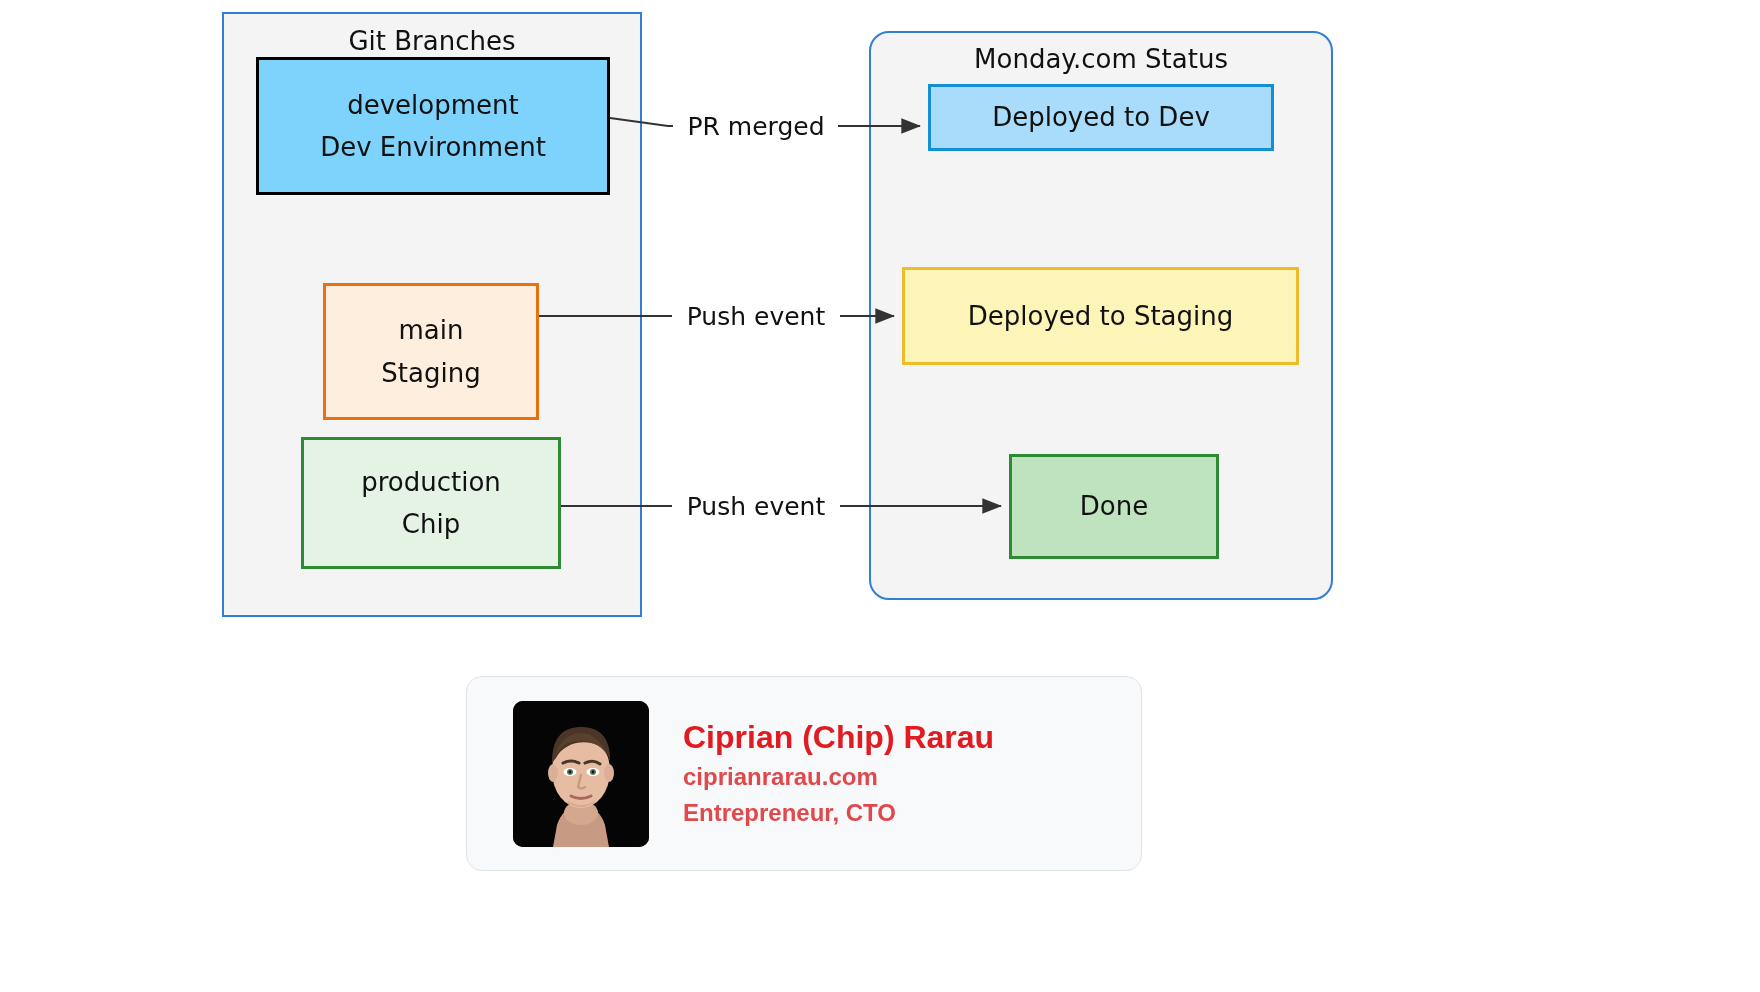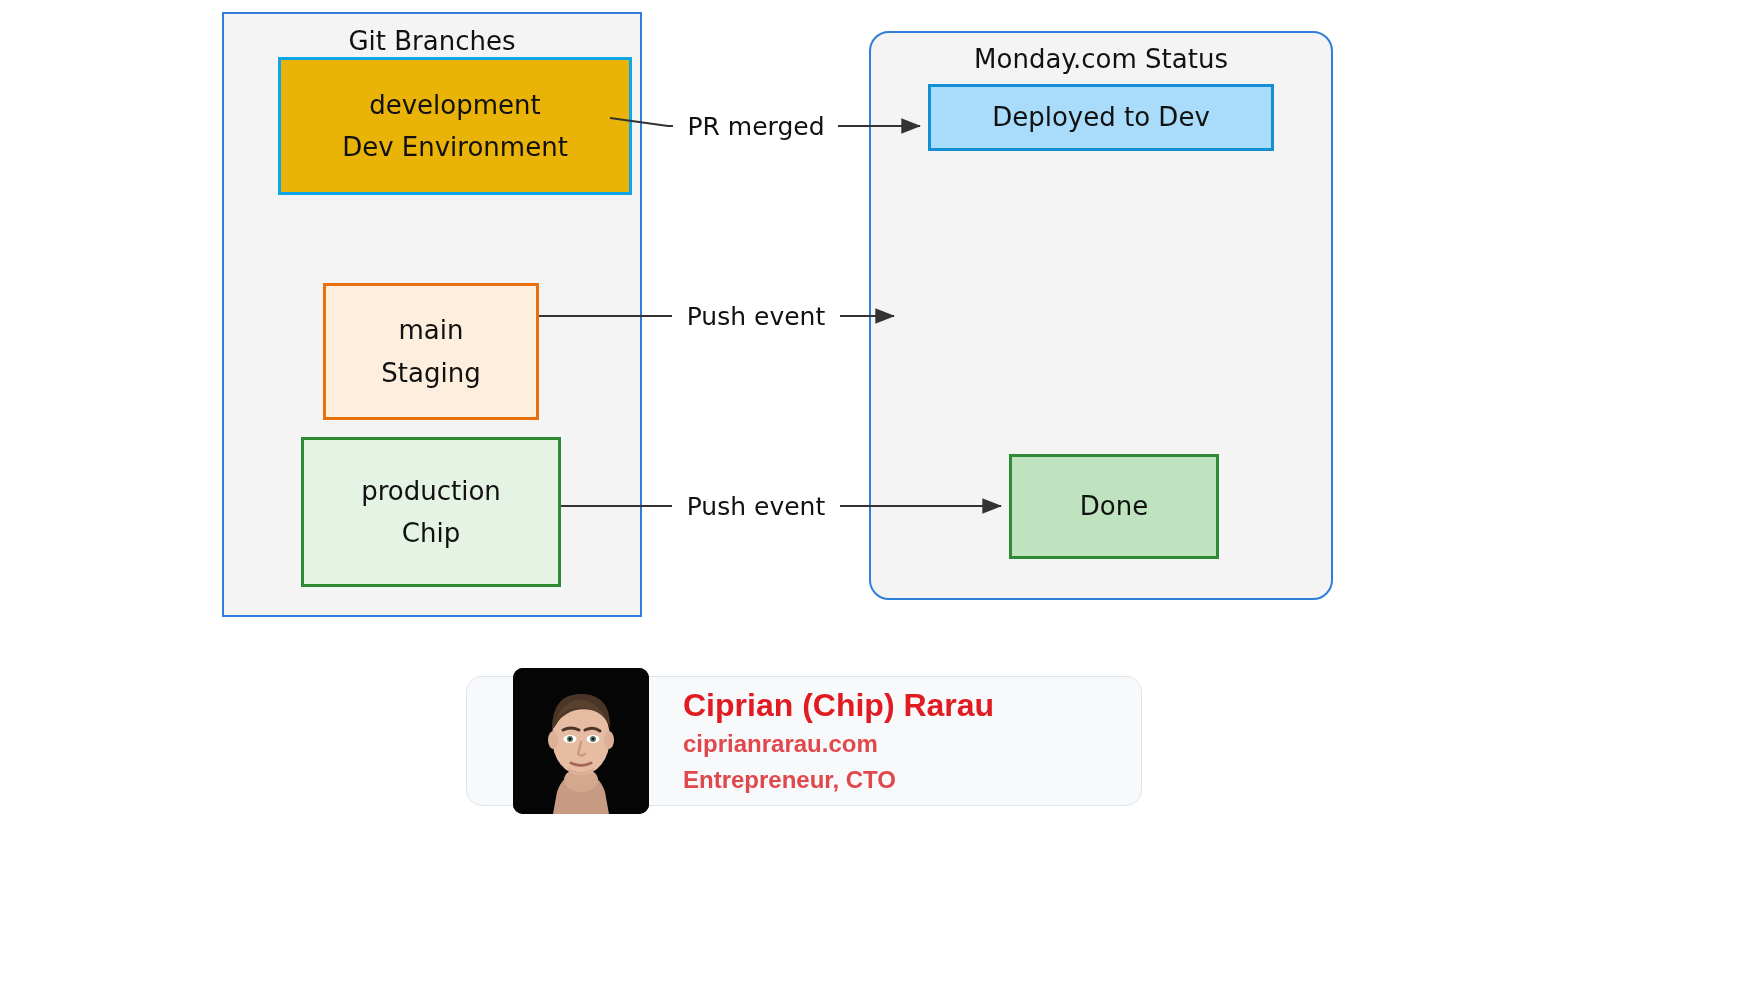--- a/index.html
+++ b/index.html
@@ -47,23 +47,22 @@
     align-items: center;
     justify-content: center;
     text-align: center;
     font-size: 26px;
     color: #111111;
     line-height: 1.62;
   }
   .node .line2 { display: block; }
 
   .node-dev {
-    background: #eab308;
-    border: 3px solid #0ea5e9;
-    margin-left: 22px;
+    background: #7dd3fc;
+    border: 3px solid #000000;
   }
   .node-main {
     background: #fdeedd;
     border: 3px solid #e8700f;
   }
   .node-prod {
     background: #e4f3e4;
     border: 3px solid #2e8b33;
   }
   .node-status-dev {
@@ -163,29 +162,32 @@
   <div class="node node-dev" style="left:256px; top:57px; width:354px; height:138px;">
     <span class="line1">development</span>
     <span class="line2">Dev Environment</span>
   </div>
 
   <div class="node node-main" style="left:323px; top:247px; width:216px; height:137px;margin-top:36px;">
     <span class="line1">main</span>
     <span class="line2">Staging</span>
   </div>
 
-  <div class="node node-prod" style="left:301px; top:437px; width:260px; height:150px;">
+  <div class="node node-prod" style="left:301px; top:437px; width:260px; height:132px;">
     <span class="line1">production</span>
     <span class="line2">Chip</span>
   </div>
 
   <div class="node node-status-dev" style="left:928px; top:84px; width:346px; height:67px;">
     <span>Deployed to Dev</span>
   </div>
 
+  <div class="node node-status-staging" style="left:902px; top:267px; width:397px; height:98px;">
+    <span>Deployed to Staging</span>
+  </div>
 
   <div class="node node-status-done" style="left:1009px; top:454px; width:210px; height:105px;">
     <span>Done</span>
   </div>
 
   <svg class="edge-svg">
     <defs>
       <marker id="arrowhead" markerWidth="9" markerHeight="7" refX="8.5" refY="3.5" orient="auto" markerUnits="strokeWidth">
         <polygon points="0 0, 9 3.5, 0 7" fill="#333333"></polygon>
       </marker>
@@ -200,21 +202,21 @@
     <path d="M 561 506 L 672 506" stroke="#333333" stroke-width="2.2" fill="none"></path>
     <path d="M 840 506 L 1001 506" stroke="#333333" stroke-width="2.2" fill="none" marker-end="url(#arrowhead)"></path>
   </svg>
 
   <div class="edge-label" style="left:673px; top:112px; width:166px;">PR merged</div>
 
   <div class="edge-label" style="left:672px; top:302px; width:168px;">Push event</div>
 
   <div class="edge-label" style="left:672px; top:492px; width:168px;">Push event</div>
 
-  <div class="biz-card" style="left:466px; top:676px; width:676px; height:130px;">
+  <div class="biz-card" style="left:466px; top:676px; width:676px; height:195px;">
     <div class="biz-photo">
       <svg width="136" height="146" viewBox="0 0 136 146">
         <rect x="0" y="0" width="136" height="146" fill="#050505"></rect>
 
         <path d="M 44 124 C 48 112 54 106 68 106 C 82 106 88 112 92 124 L 96 146 L 40 146 Z" fill="#c79a84"></path>
         <ellipse cx="68" cy="112" rx="17" ry="12" fill="#d3a88f"></ellipse>
 
         <ellipse cx="68" cy="70" rx="29" ry="37" fill="#e6bda3"></ellipse>
 
         <ellipse cx="40" cy="72" rx="5" ry="9" fill="#dcb098"></ellipse>

